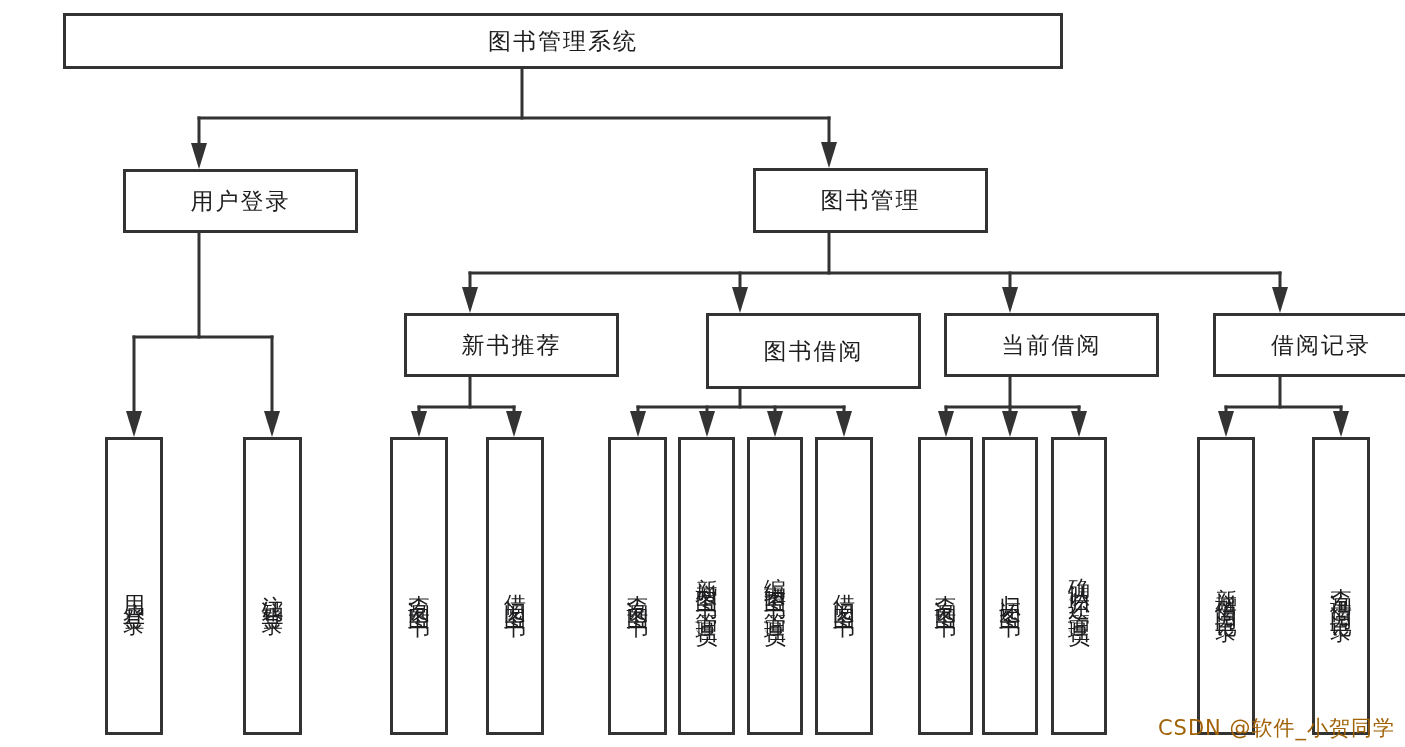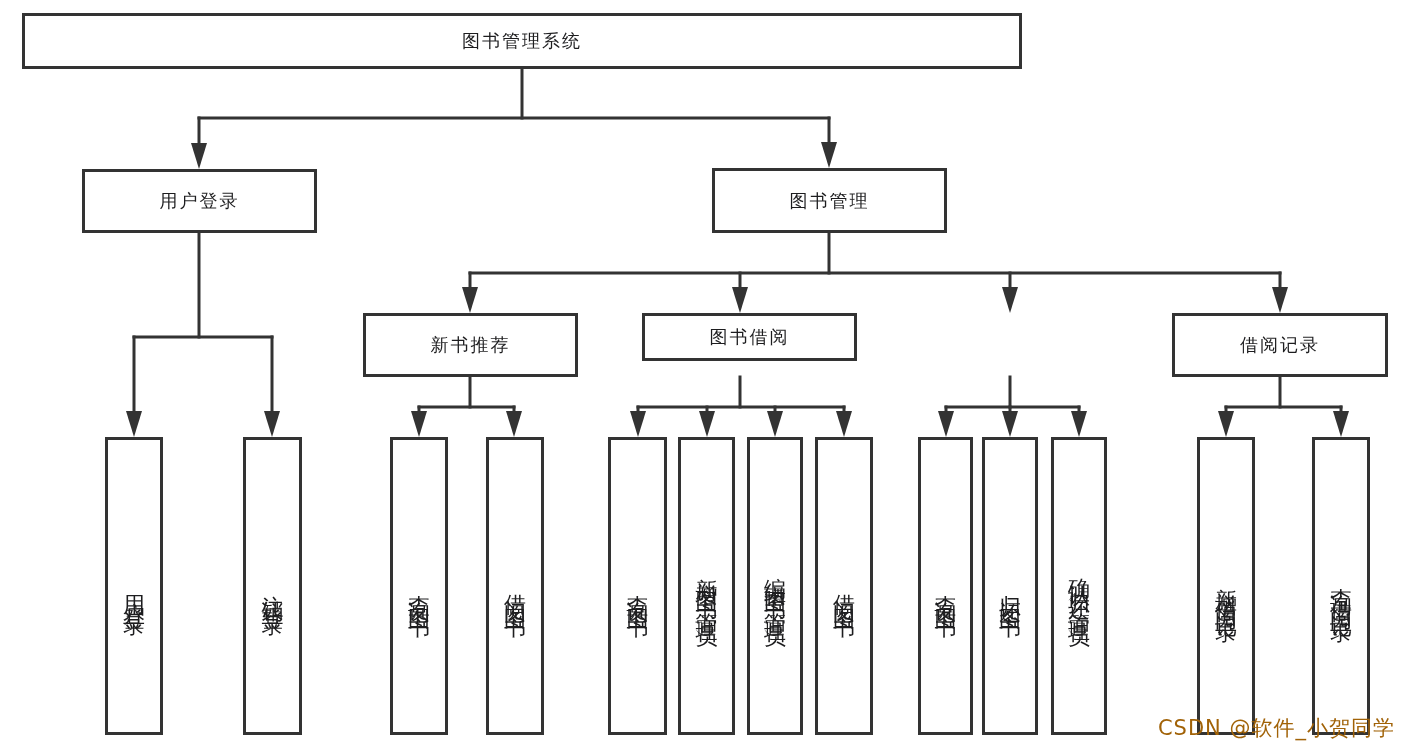--- a/index.html
+++ b/index.html
@@ -28,23 +28,24 @@
     background: #ffffff;
     border: 3px solid #333333;
     color: #1d1d1f;
     display: flex;
     align-items: center;
     justify-content: center;
     text-align: center;
   }
 
   .hbox {
-    font-size: 18px;
+    font-size: 23px;
     letter-spacing: 2px;
     white-space: nowrap;
+    margin-left: 41px;
   }
 
   .vbox {
     writing-mode: vertical-rl;
     text-orientation: mixed;
     font-size: 22px;
     letter-spacing: 7px;
     line-height: 1.0;
     padding-top: 10px;
   }
@@ -139,21 +140,22 @@
       <polygon points="1333,411 1349,411 1341,437"></polygon>
     </g>
   </svg>
 
   <div class="node hbox" style="left:22px; top:13px; width:1000px; height:56px;">图书管理系统</div>
 
   <div class="node hbox" style="left:82px; top:169px; width:235px; height:64px;">用户登录</div>
   <div class="node hbox" style="left:363px; top:313px; width:215px; height:64px;">新书推荐</div>
 
   <div class="node hbox" style="left:712px; top:168px; width:235px; height:65px;">图书管理</div>
-  <div class="node hbox" style="left:642px; top:313px; width:215px; height:48px;">图书借阅</div>
+  <div class="node hbox" style="left:665px; top:313px; width:215px; height:76px;">图书借阅</div>
+  <div class="node hbox" style="left:903px; top:313px; width:215px; height:64px;">当前借阅</div>
   <div class="node hbox" style="left:1172px; top:313px; width:216px; height:64px;">借阅记录</div>
 
   <div class="node vbox" style="left:105px; top:437px; width:58px; height:298px;">用户登录</div>
   <div class="node vbox" style="left:243px; top:437px; width:59px; height:298px;">注销登录</div>
 
   <div class="node vbox" style="left:390px; top:437px; width:58px; height:298px;">查询图书</div>
   <div class="node vbox" style="left:486px; top:437px; width:58px; height:298px;">借阅图书</div>
 
   <div class="node vbox" style="left:608px; top:437px; width:59px; height:298px;">查询图书</div>
   <div class="node vbox" style="left:678px; top:437px; width:57px; height:298px;">新增图书（管理员）</div>

